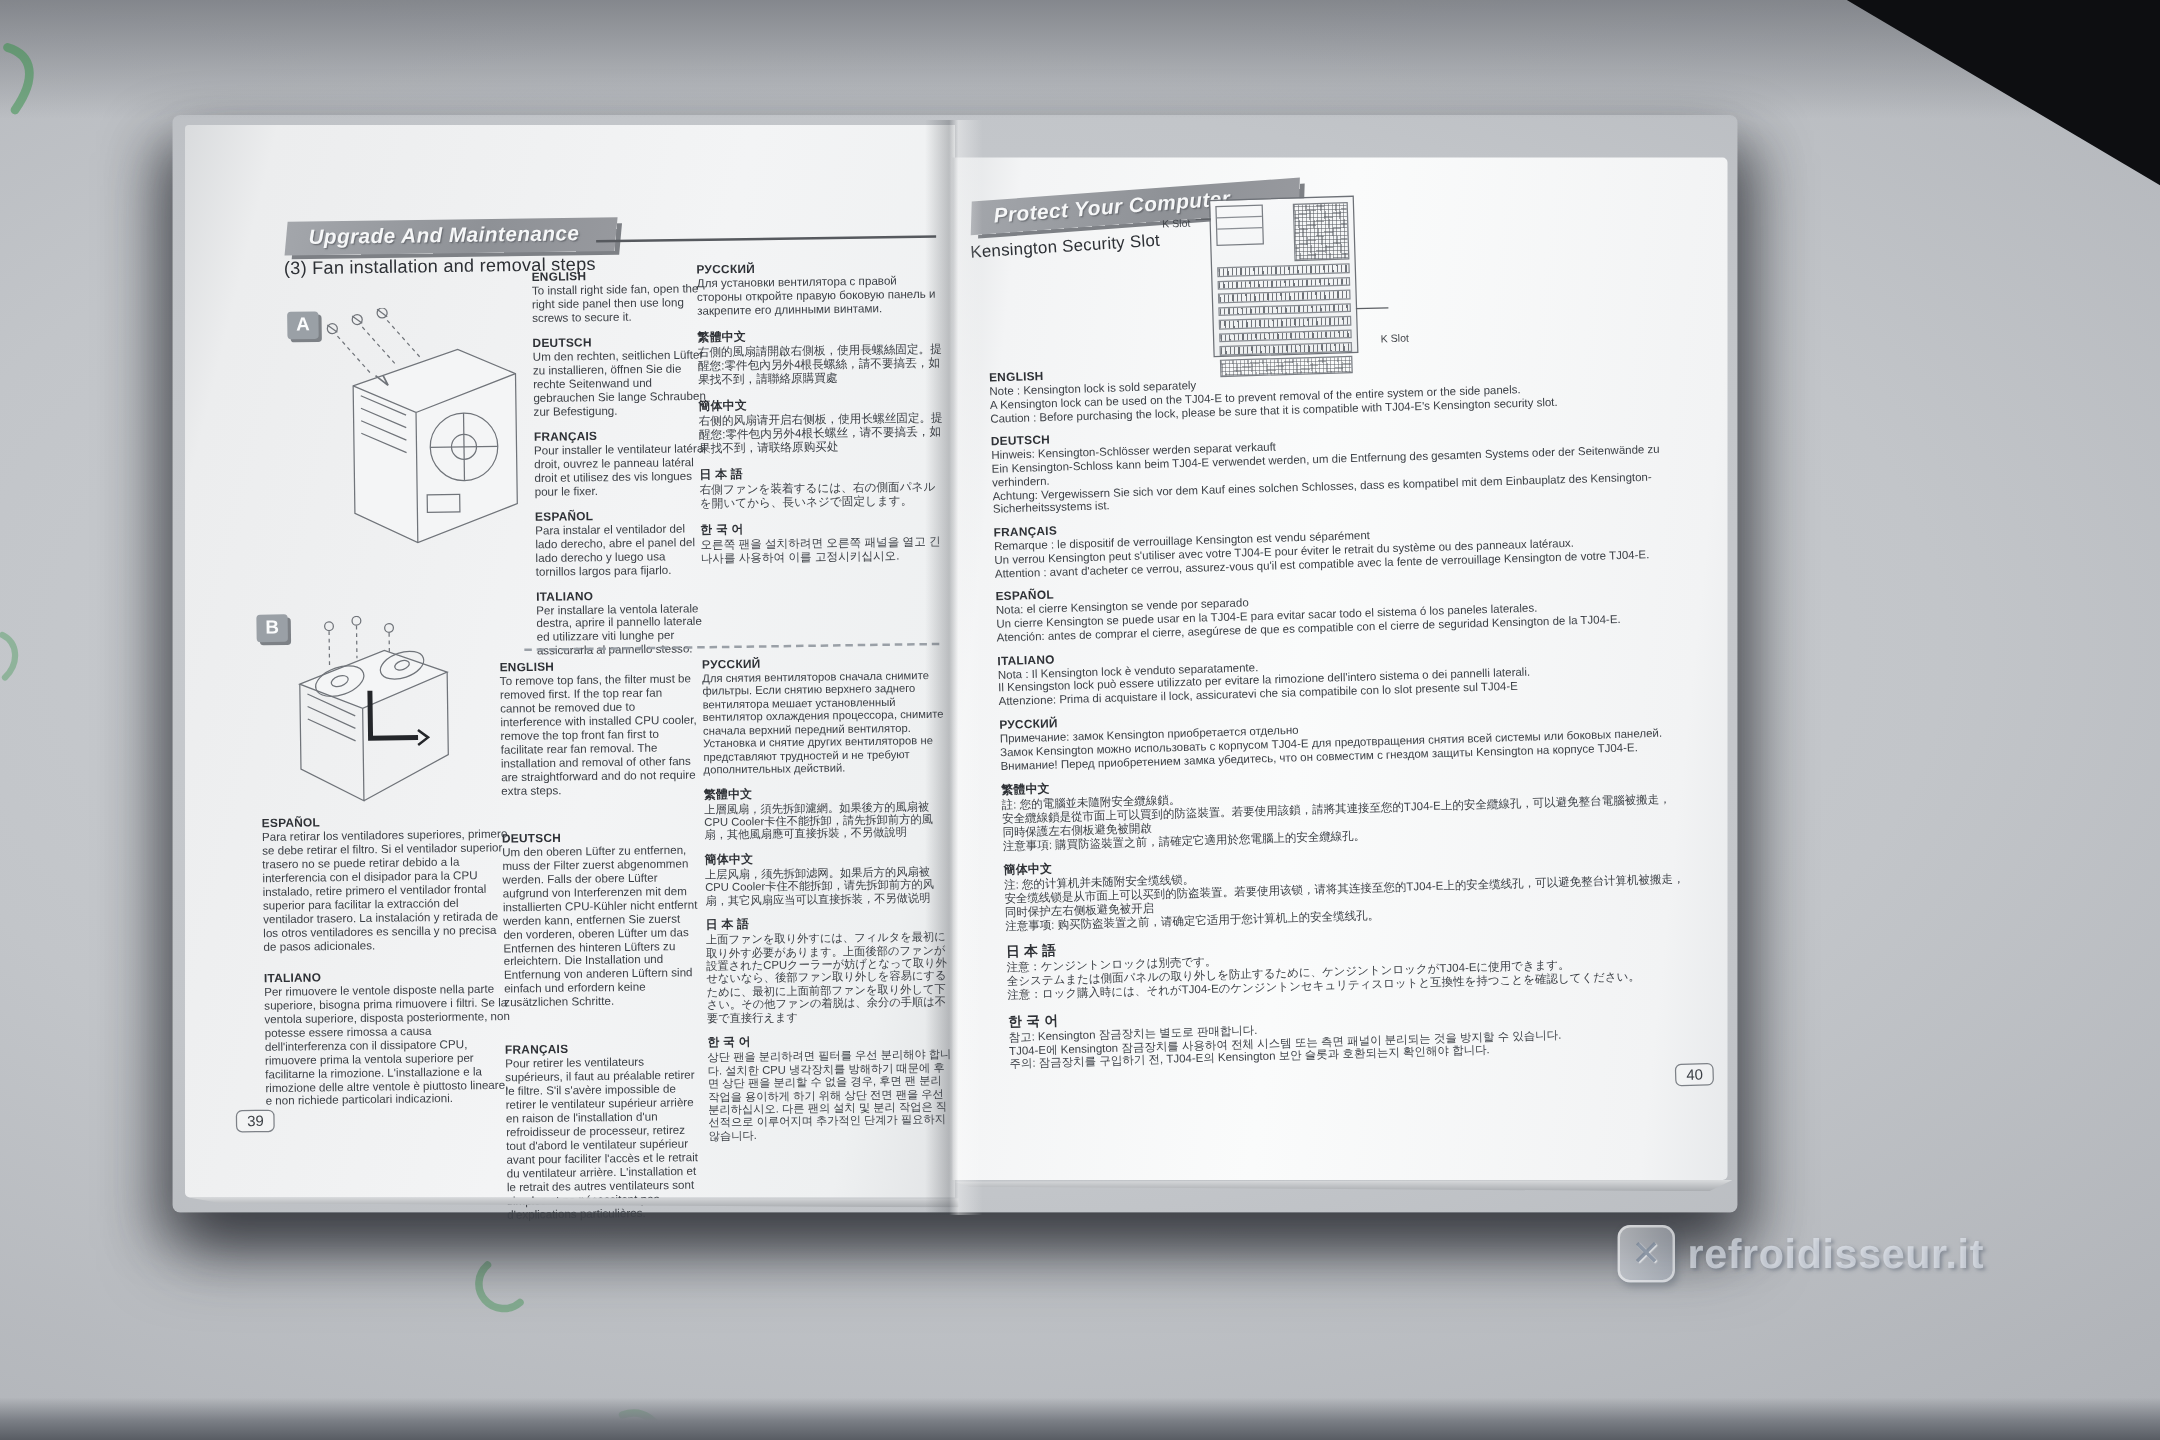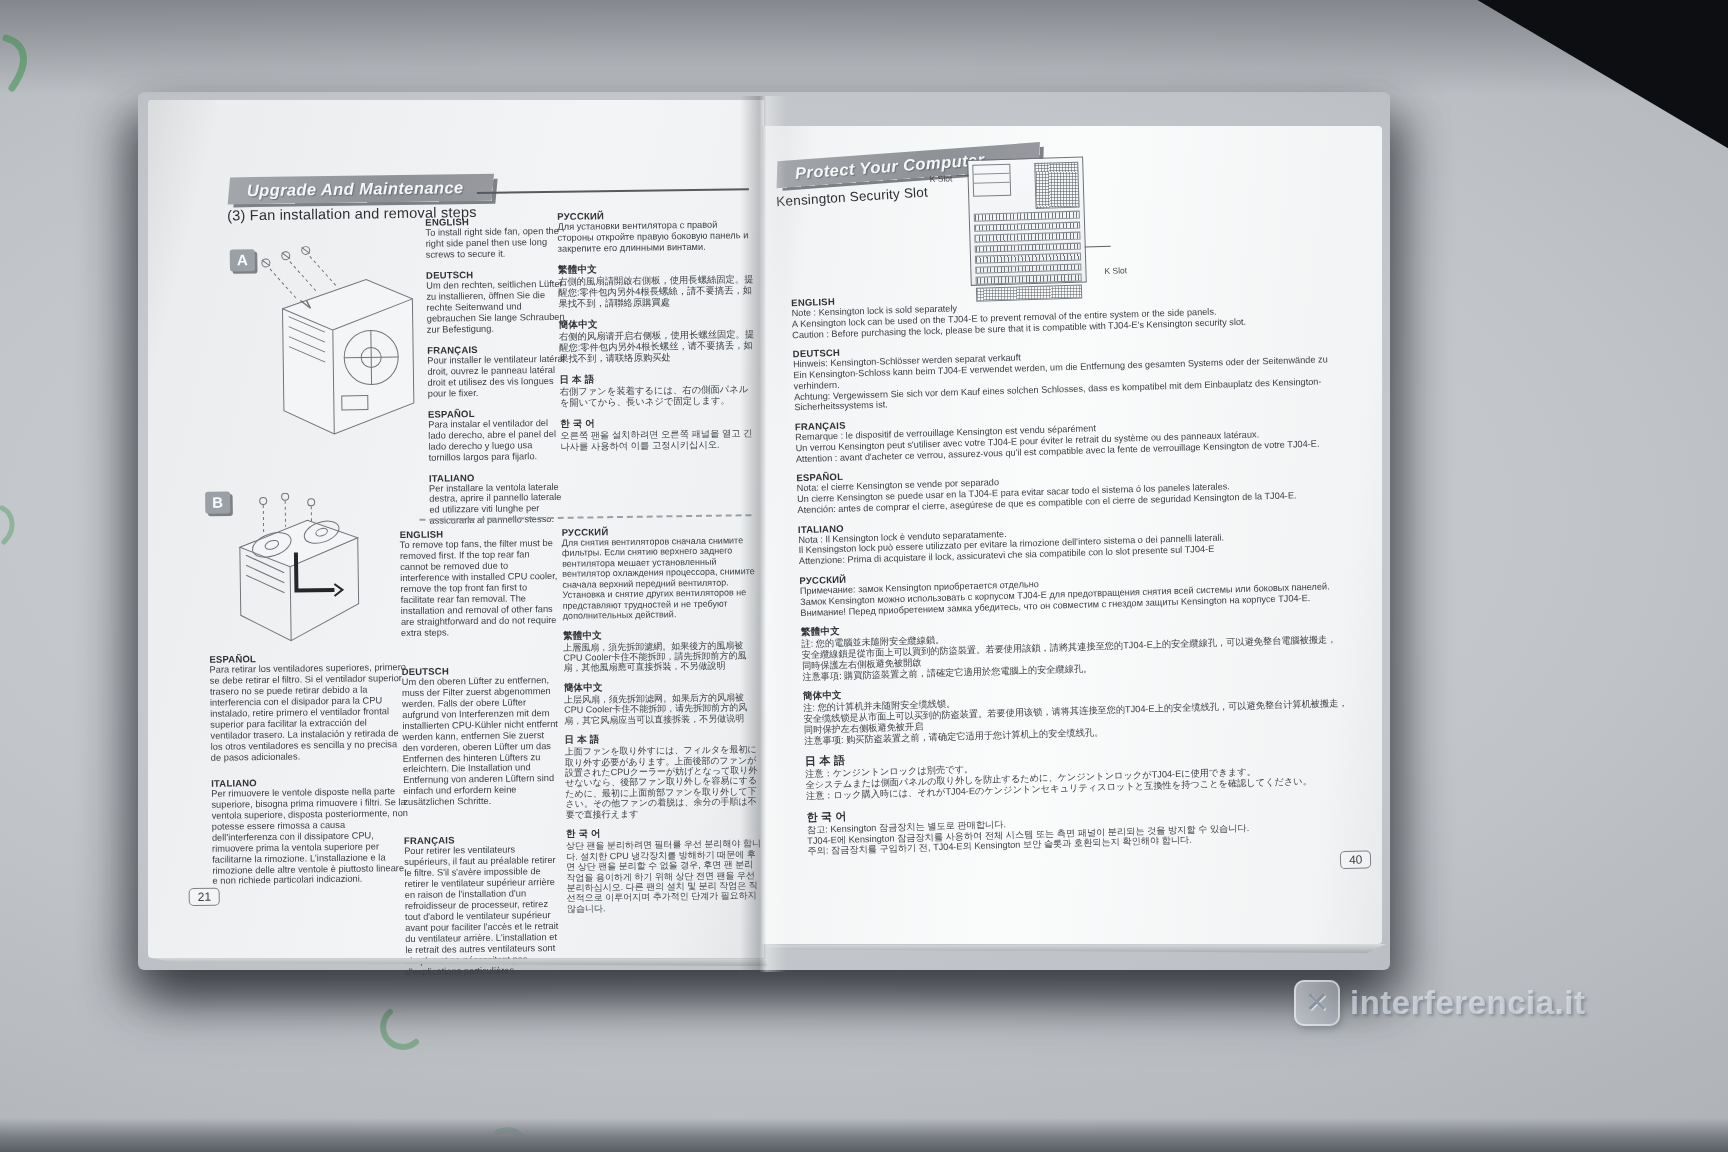--- a/index.html
+++ b/index.html
@@ -268,21 +268,21 @@
         <div class="sec">
             <div class="sec-h">日 本 語</div>
             <div class="sec-t">上面ファンを取り外すには、フィルタを最初に取り外す必要があります。上面後部のファンが設置されたCPUクーラーが妨げとなって取り外せないなら、後部ファン取り外しを容易にするために、最初に上面前部ファンを取り外して下さい。その他ファンの着脱は、余分の手順は不要で直接行えます</div>
           </div>
         <div class="sec">
             <div class="sec-h">한 국 어</div>
             <div class="sec-t">상단 팬을 분리하려면 필터를 우선 분리해야 합니다. 설치한 CPU 냉각장치를 방해하기 때문에 후면 상단 팬을 분리할 수 없을 경우, 후면 팬 분리 작업을 용이하게 하기 위해 상단 전면 팬을 우선 분리하십시오. 다른 팬의 설치 및 분리 작업은 직선적으로 이루어지며 추가적인 단계가 필요하지 않습니다.</div>
           </div>
       </div>
 
-      <div class="abs pagenum" style="left:32px;top:786px;">21</div>
+      <div class="abs pagenum" style="left:32px;top:786px;">39</div>
     </div>
   </div>
 
   <div class="page page-right">
     <div class="rp-content">
       <div class="abs banner" style="left:14px;top:30px;width:230px;transform:skewX(-6deg) rotate(-2.5deg);">
         <span>Protect Your Computer</span>
       </div>
       <div class="abs pg-heading" style="left:12px;top:66px;font-size:13.5px;transform:rotate(-2deg);">Kensington Security Slot</div>
 
@@ -381,16 +381,16 @@
     </div>
   </div>
 
   <div class="abs spine"></div>
   <div class="abs bottom-shade"></div>
 
   <div class="abs watermark">
     <div class="wm-logo">
         <span>✕</span>
       </div>
-    <div class="wm-text">interferencia.it</div>
+    <div class="wm-text">refroidisseur.it</div>
   </div>
 
 </div>
 
 </body></html>

